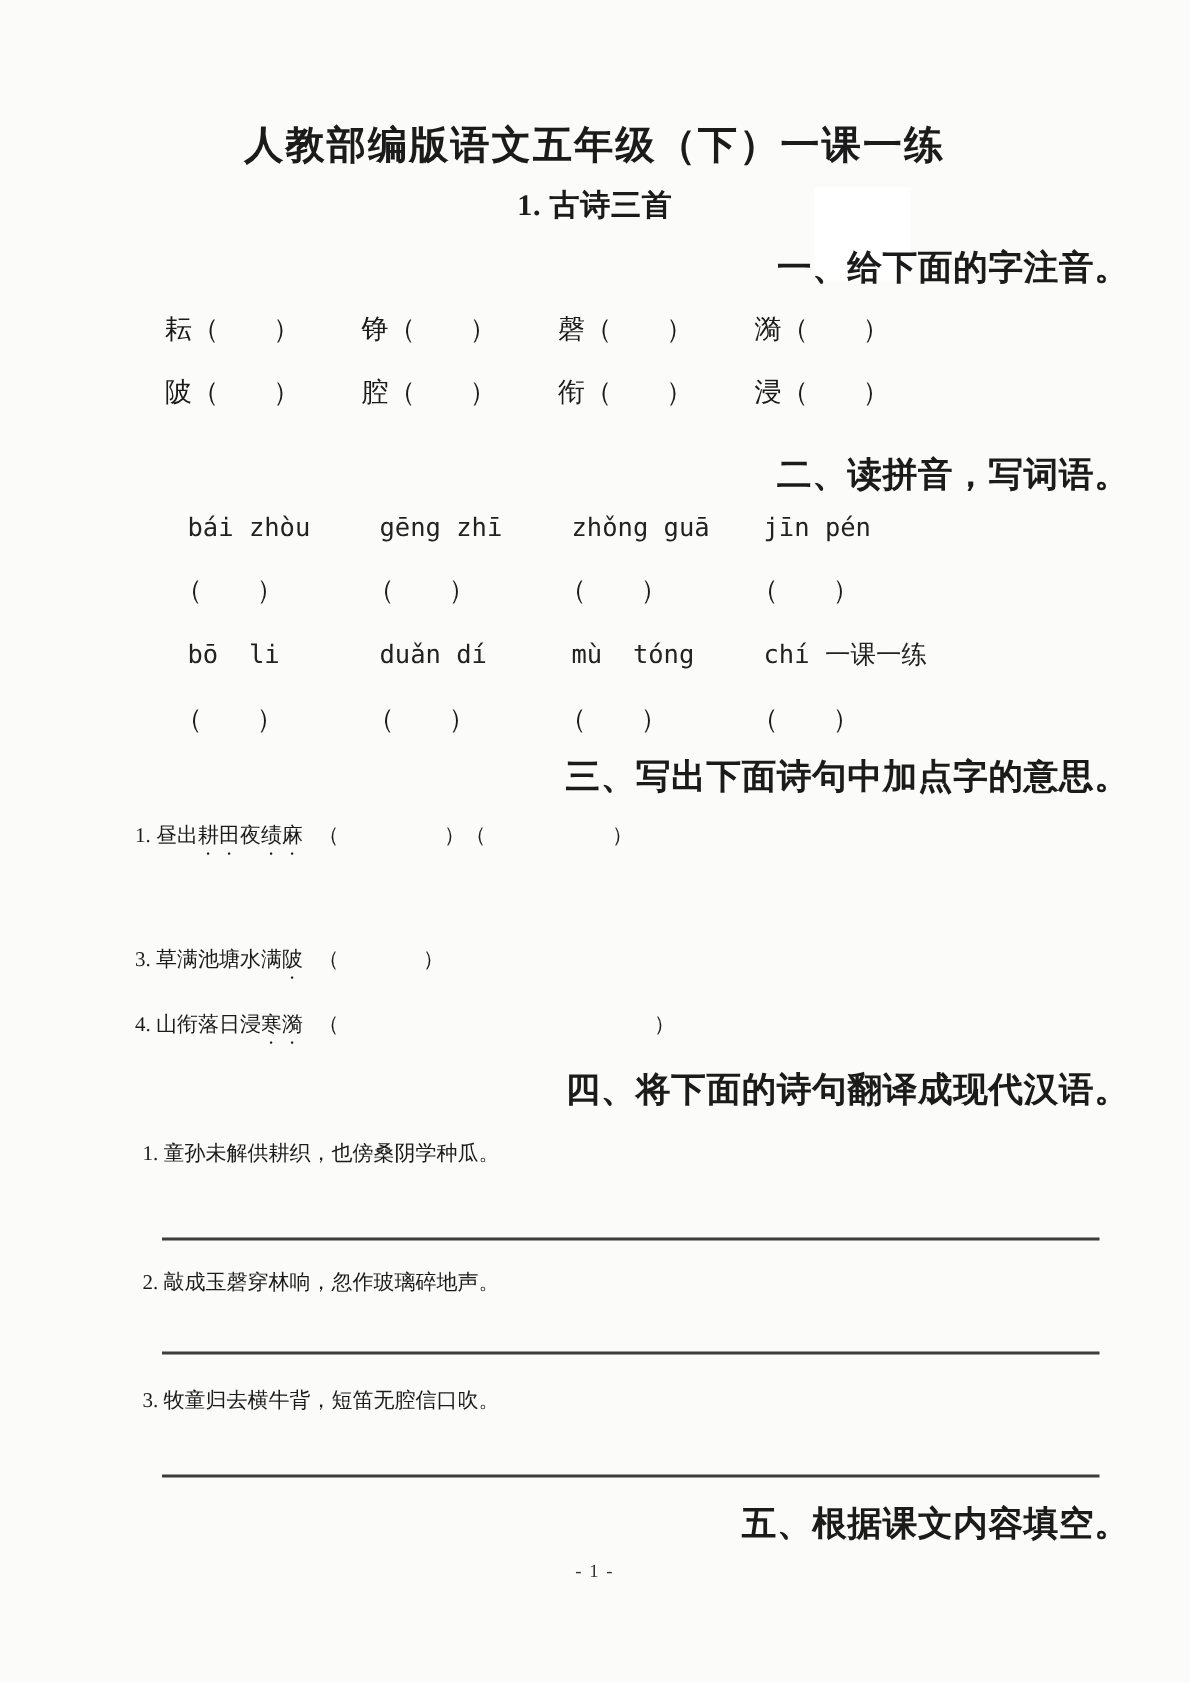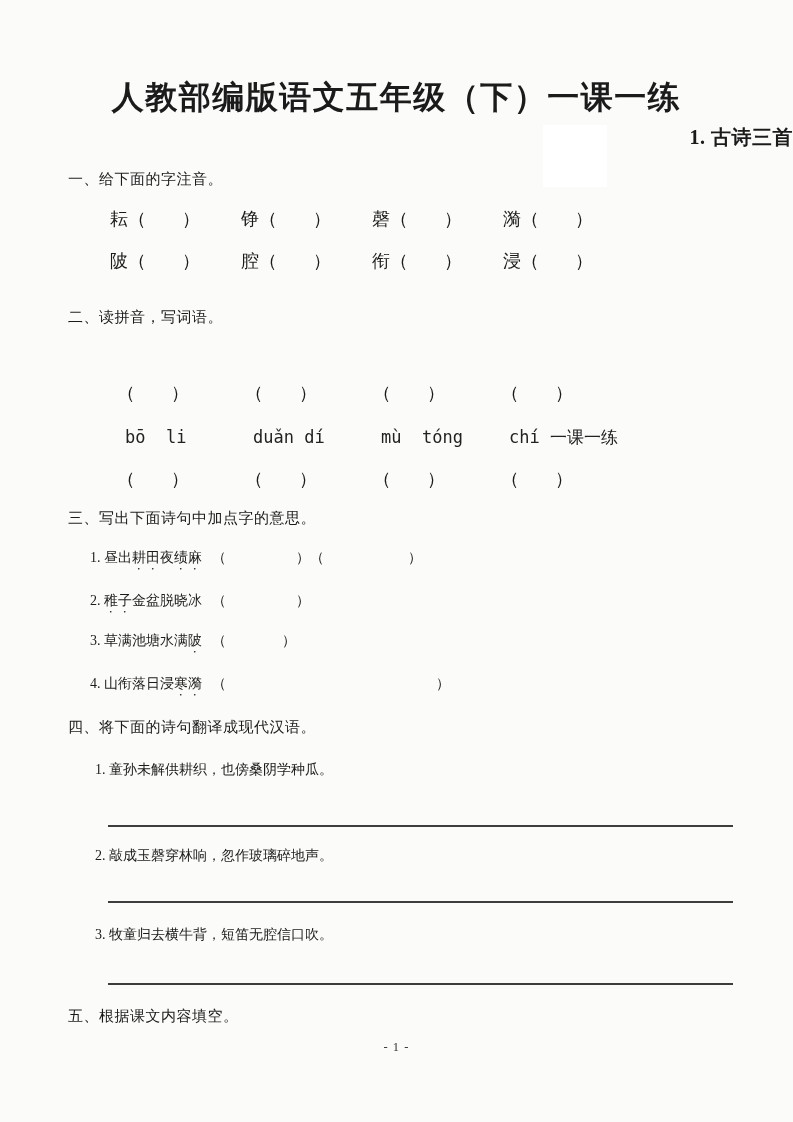--- a/index.html
+++ b/index.html
@@ -8,29 +8,29 @@
     background:#fbfbfa;
     font-family:"Liberation Serif","DejaVu Serif",serif;
     color:#1b1b1b;
     position:relative;
     overflow:hidden;
   }
   .page{position:absolute;inset:0;}
   .abs{position:absolute;left:0;right:0;}
   .title{
     top:80px;text-align:center;
-    font-size:32px;font-weight:700;letter-spacing:1.5px;line-height:34px;
+    font-size:26px;font-weight:700;letter-spacing:1.5px;line-height:34px;
   }
   .subtitle{
-    top:124px;text-align:right;
+    top:124px;text-align:center;
     font-size:20px;font-weight:700;letter-spacing:0.5px;line-height:26px;
   }
   .heading{
     left:68px;right:40px;
-    font-size:15px;font-weight:400;letter-spacing:0.5px;line-height:26px;
+    font-size:23px;font-weight:700;letter-spacing:0.5px;line-height:26px;text-align:right;
   }
   
   .char-row{left:110px;display:flex;}
   .char-cell{width:131px;font-size:18px;line-height:26px;}
   
   .pin-row{left:117px;display:flex;}
   .pin-cell{
     width:128px;padding-left:8px;box-sizing:border-box;
     font-family:"DejaVu Sans Mono","Liberation Mono",monospace;
     font-size:17px;line-height:26px;white-space:pre;color:#222;
@@ -79,20 +79,26 @@
     <span class="char-cell">漪（　　）</span>
   </div>
   <div class="abs char-row" style="top:248px">
     <span class="char-cell">陂（　　）</span>
     <span class="char-cell">腔（　　）</span>
     <span class="char-cell">衔（　　）</span>
     <span class="char-cell">浸（　　）</span>
   </div>
 
   <div class="abs heading" style="top:304px">二、读拼音，写词语。</div>
+  <div class="abs pin-row" style="top:339px">
+    <span class="pin-cell">bái zhòu</span>
+    <span class="pin-cell">gēng zhī</span>
+    <span class="pin-cell">zhǒng guā</span>
+    <span class="pin-cell">jīn pén</span>
+  </div>
   <div class="abs paren-row" style="top:380px">
     <span class="paren-cell">（　　）</span>
     <span class="paren-cell">（　　）</span>
     <span class="paren-cell">（　　）</span>
     <span class="paren-cell">（　　）</span>
   </div>
   <div class="abs pin-row" style="top:424px">
     <span class="pin-cell">bō  li</span>
     <span class="pin-cell">duǎn dí</span>
     <span class="pin-cell">mù  tóng</span>
@@ -100,21 +106,20 @@
   </div>
   <div class="abs paren-row" style="top:466px">
     <span class="paren-cell">（　　）</span>
     <span class="paren-cell">（　　）</span>
     <span class="paren-cell">（　　）</span>
     <span class="paren-cell">（　　）</span>
   </div>
 
   <div class="abs heading" style="top:505px">三、写出下面诗句中加点字的意思。</div>
   <div class="abs item" style="top:545px"><span>1. 昼出</span><span class="em">耕田</span><span>夜</span><span class="em">绩麻</span><span class="post">（　　　　　）（　　　　　　）</span></div>
-  <div class="abs item" style="top:588px"><span>2. </span><span class="em">稚子</span><span>金盆脱晓冰</span><span class="em"></span><span class="post">（　　　　　）</span></div>
   <div class="abs item" style="top:628px"><span>3. 草满池塘水满</span><span class="em">陂</span><span></span><span class="em"></span><span class="post">（　　　　）</span></div>
   <div class="abs item" style="top:671px"><span>4. 山衔落日浸</span><span class="em">寒漪</span><span></span><span class="em"></span><span class="post">（　　　　　　　　　　　　　　　）</span></div>
 
   <div class="abs heading" style="top:714px">四、将下面的诗句翻译成现代汉语。</div>
   <div class="abs s4-item" style="top:757px">1. 童孙未解供耕织，也傍桑阴学种瓜。</div>
   <div class="abs blank-line" style="top:825px"></div>
   <div class="abs s4-item" style="top:843px">2. 敲成玉磬穿林响，忽作玻璃碎地声。</div>
   <div class="abs blank-line" style="top:901px"></div>
   <div class="abs s4-item" style="top:922px">3. 牧童归去横牛背，短笛无腔信口吹。</div>
   <div class="abs blank-line" style="top:983px"></div>

